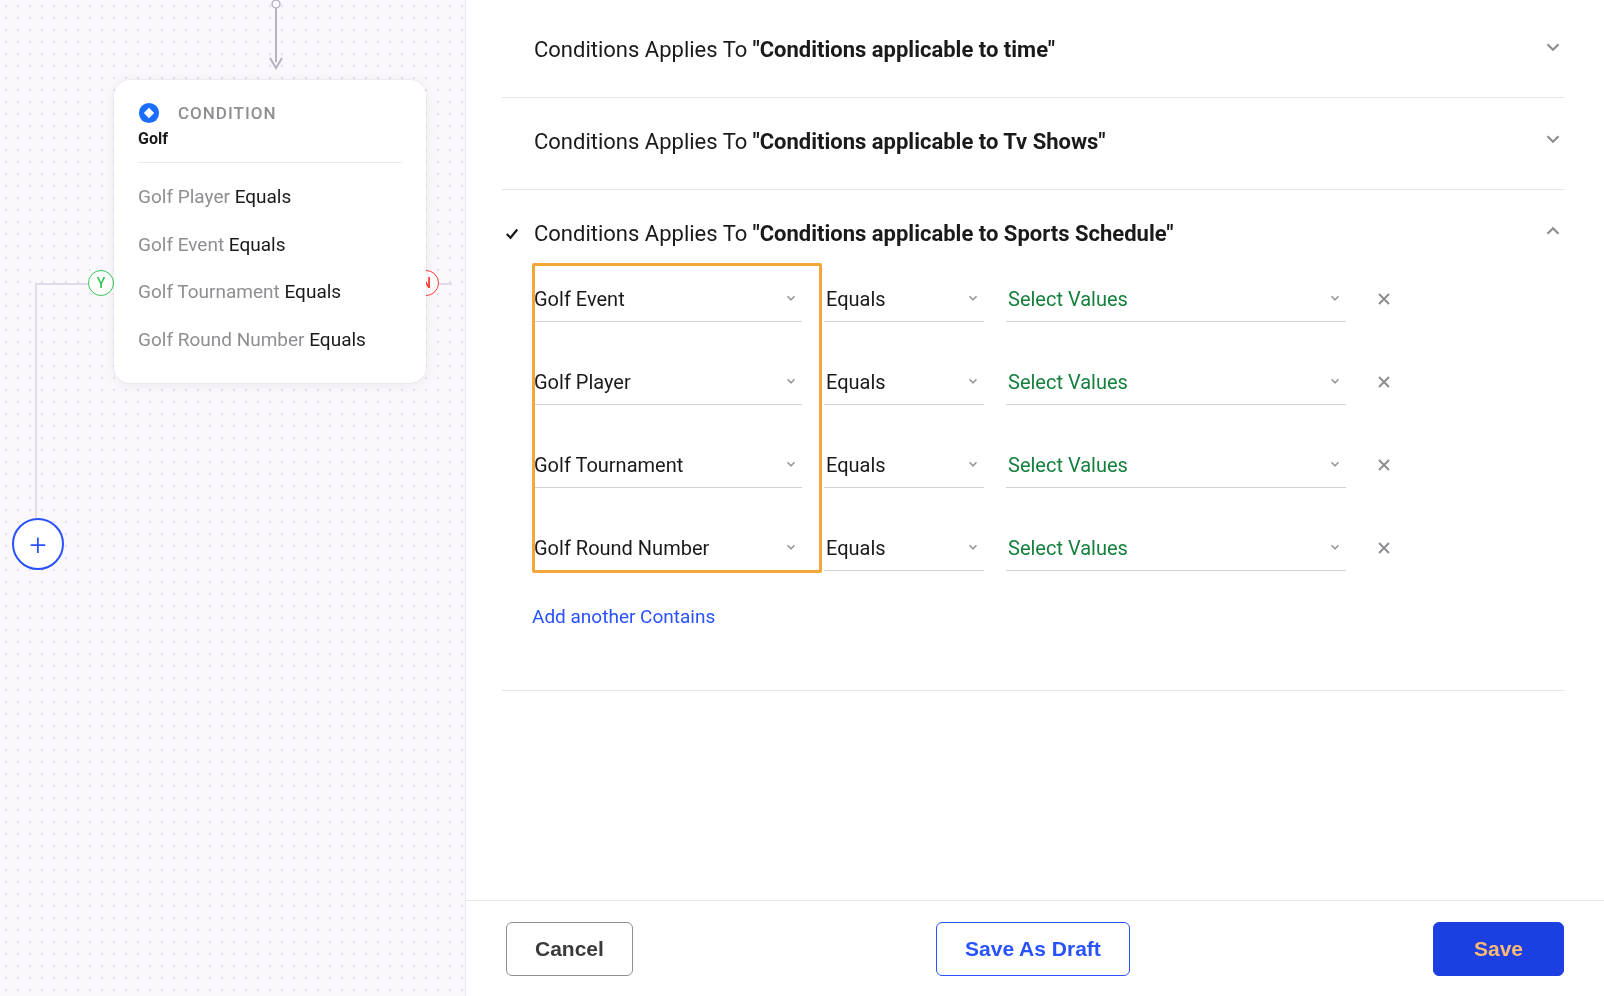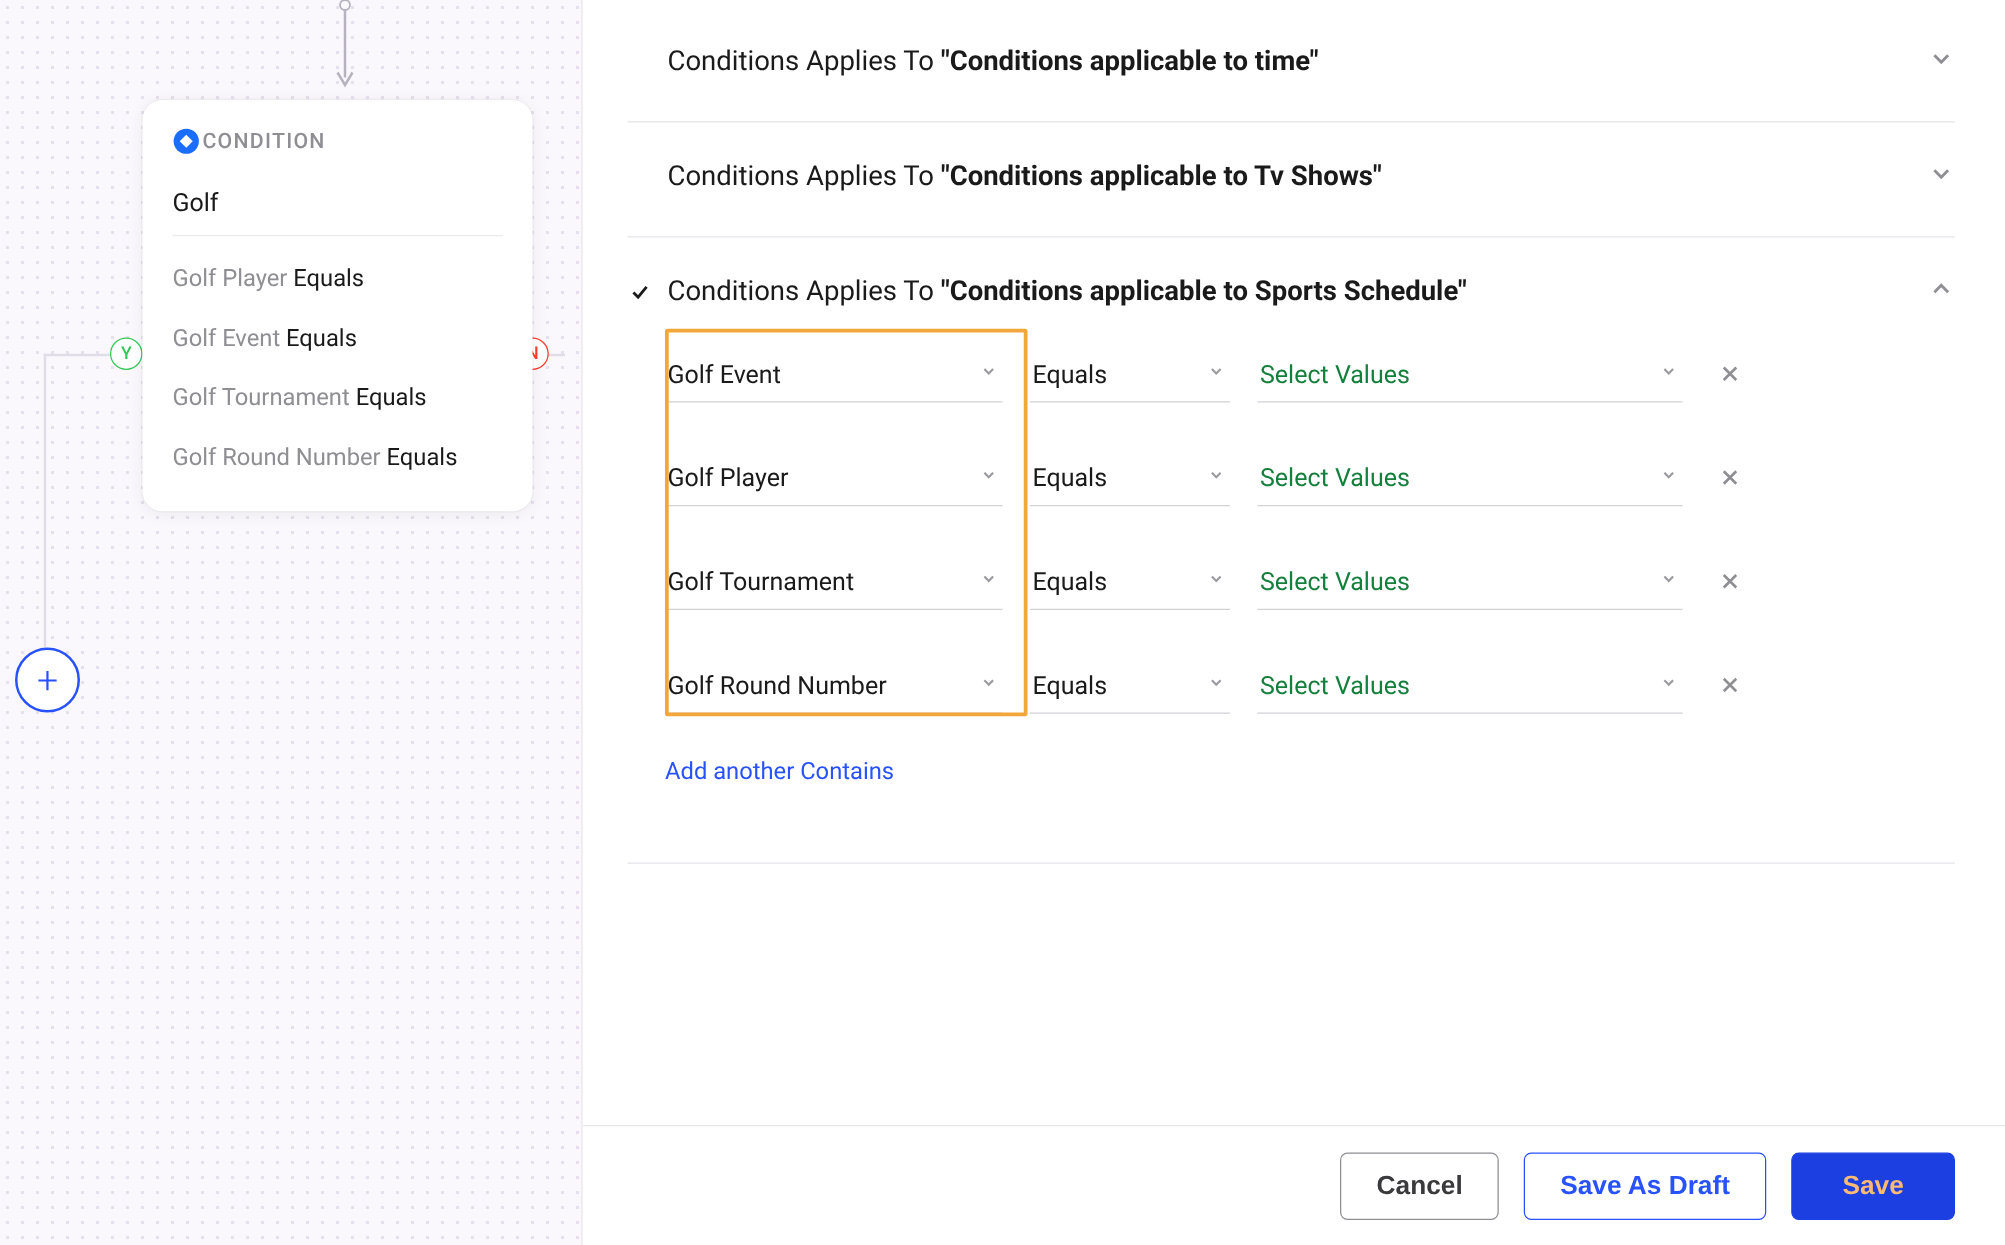--- a/index.html
+++ b/index.html
@@ -31,23 +31,23 @@
     font-size: 14px; font-weight: 500; background:#fff;
   }
   .badge-y { left: 88px; top: 270px; border:1.5px solid #34c759; color:#34c759; }
   .badge-n { left: 413px; top: 270px; border:1.5px solid #ff3b30; color:#ff3b30; }
 
   .card {
     position: absolute; left: 114px; top: 80px; width: 312px;
     background:#fff; border-radius: 16px; padding: 22px 24px 30px;
     box-shadow: 0 2px 14px rgba(0,0,0,0.06), 0 0 0 1px rgba(0,0,0,0.03);
   }
-  .card-head { display:flex; align-items:center; gap:2px; color:#8e8e93; letter-spacing: 1px; font-size:17px; font-weight:500;}
+  .card-head { display:flex; align-items:center; gap:18px; color:#8e8e93; letter-spacing: 1px; font-size:17px; font-weight:500;}
   .diamond-icon { width:22px; height:22px; }
-  .card-title { font-weight:400; font-size:20px; margin-top:26px; padding-bottom:14px; border-bottom:1px solid #eceaef;}
+  .card-title { font-weight:700; font-size:16px; margin-top:5px; padding-bottom:14px; border-bottom:1px solid #eceaef;}
   .rule { font-size:19px; color:#8e8e93; margin-top:20px; line-height:1.45;}
   .rule .v { color:#1a1a1a; }
 
   .add-btn {
     position:absolute; left:12px; top:518px; width:52px; height:52px;
     border-radius:50%; border:2px solid #2952ff; background:#fff;
     display:flex; align-items:center; justify-content:center; color:#2952ff;
     font-size:30px; font-weight:300; cursor:pointer;
   }
 
@@ -78,21 +78,21 @@
   .select.attr { width: 270px; }
   .select.op   { width: 160px; }
   .select.val  { width: 340px; color:#15803d; }
   .select .car { color:#9a9aa0; font-size:14px; }
   .row .x { color:#8e8e93; cursor:pointer; padding:6px; }
 
   .add-link { color:#2952ff; font-size:19px; margin: 14px 0 28px 30px; cursor:pointer; display:inline-block;}
 
   .footer {
     height: 96px; border-top:1px solid #e5e5ea; display:flex; align-items:center;
-    justify-content:flex-end; gap:20px; padding: 0 40px; background:#fff;
+    justify-content:space-between; gap:20px; padding: 0 40px; background:#fff;
   }
   .btn { font-size:21px; font-weight:600; padding: 14px 28px; border-radius:6px; cursor:pointer; }
   .btn-cancel { border:1.5px solid #8e8e93; color:#3a3a3c; background:#fff; }
   .btn-draft  { border:1.5px solid #2952ff; color:#2952ff; background:#fff; }
   .btn-save   { border:1.5px solid #1b3fe0; color:#fdba74; background:#1b3fe0; padding-left:40px; padding-right:40px;}
 </style>
 </head>
 <body>
 
 <div class="canvas">

